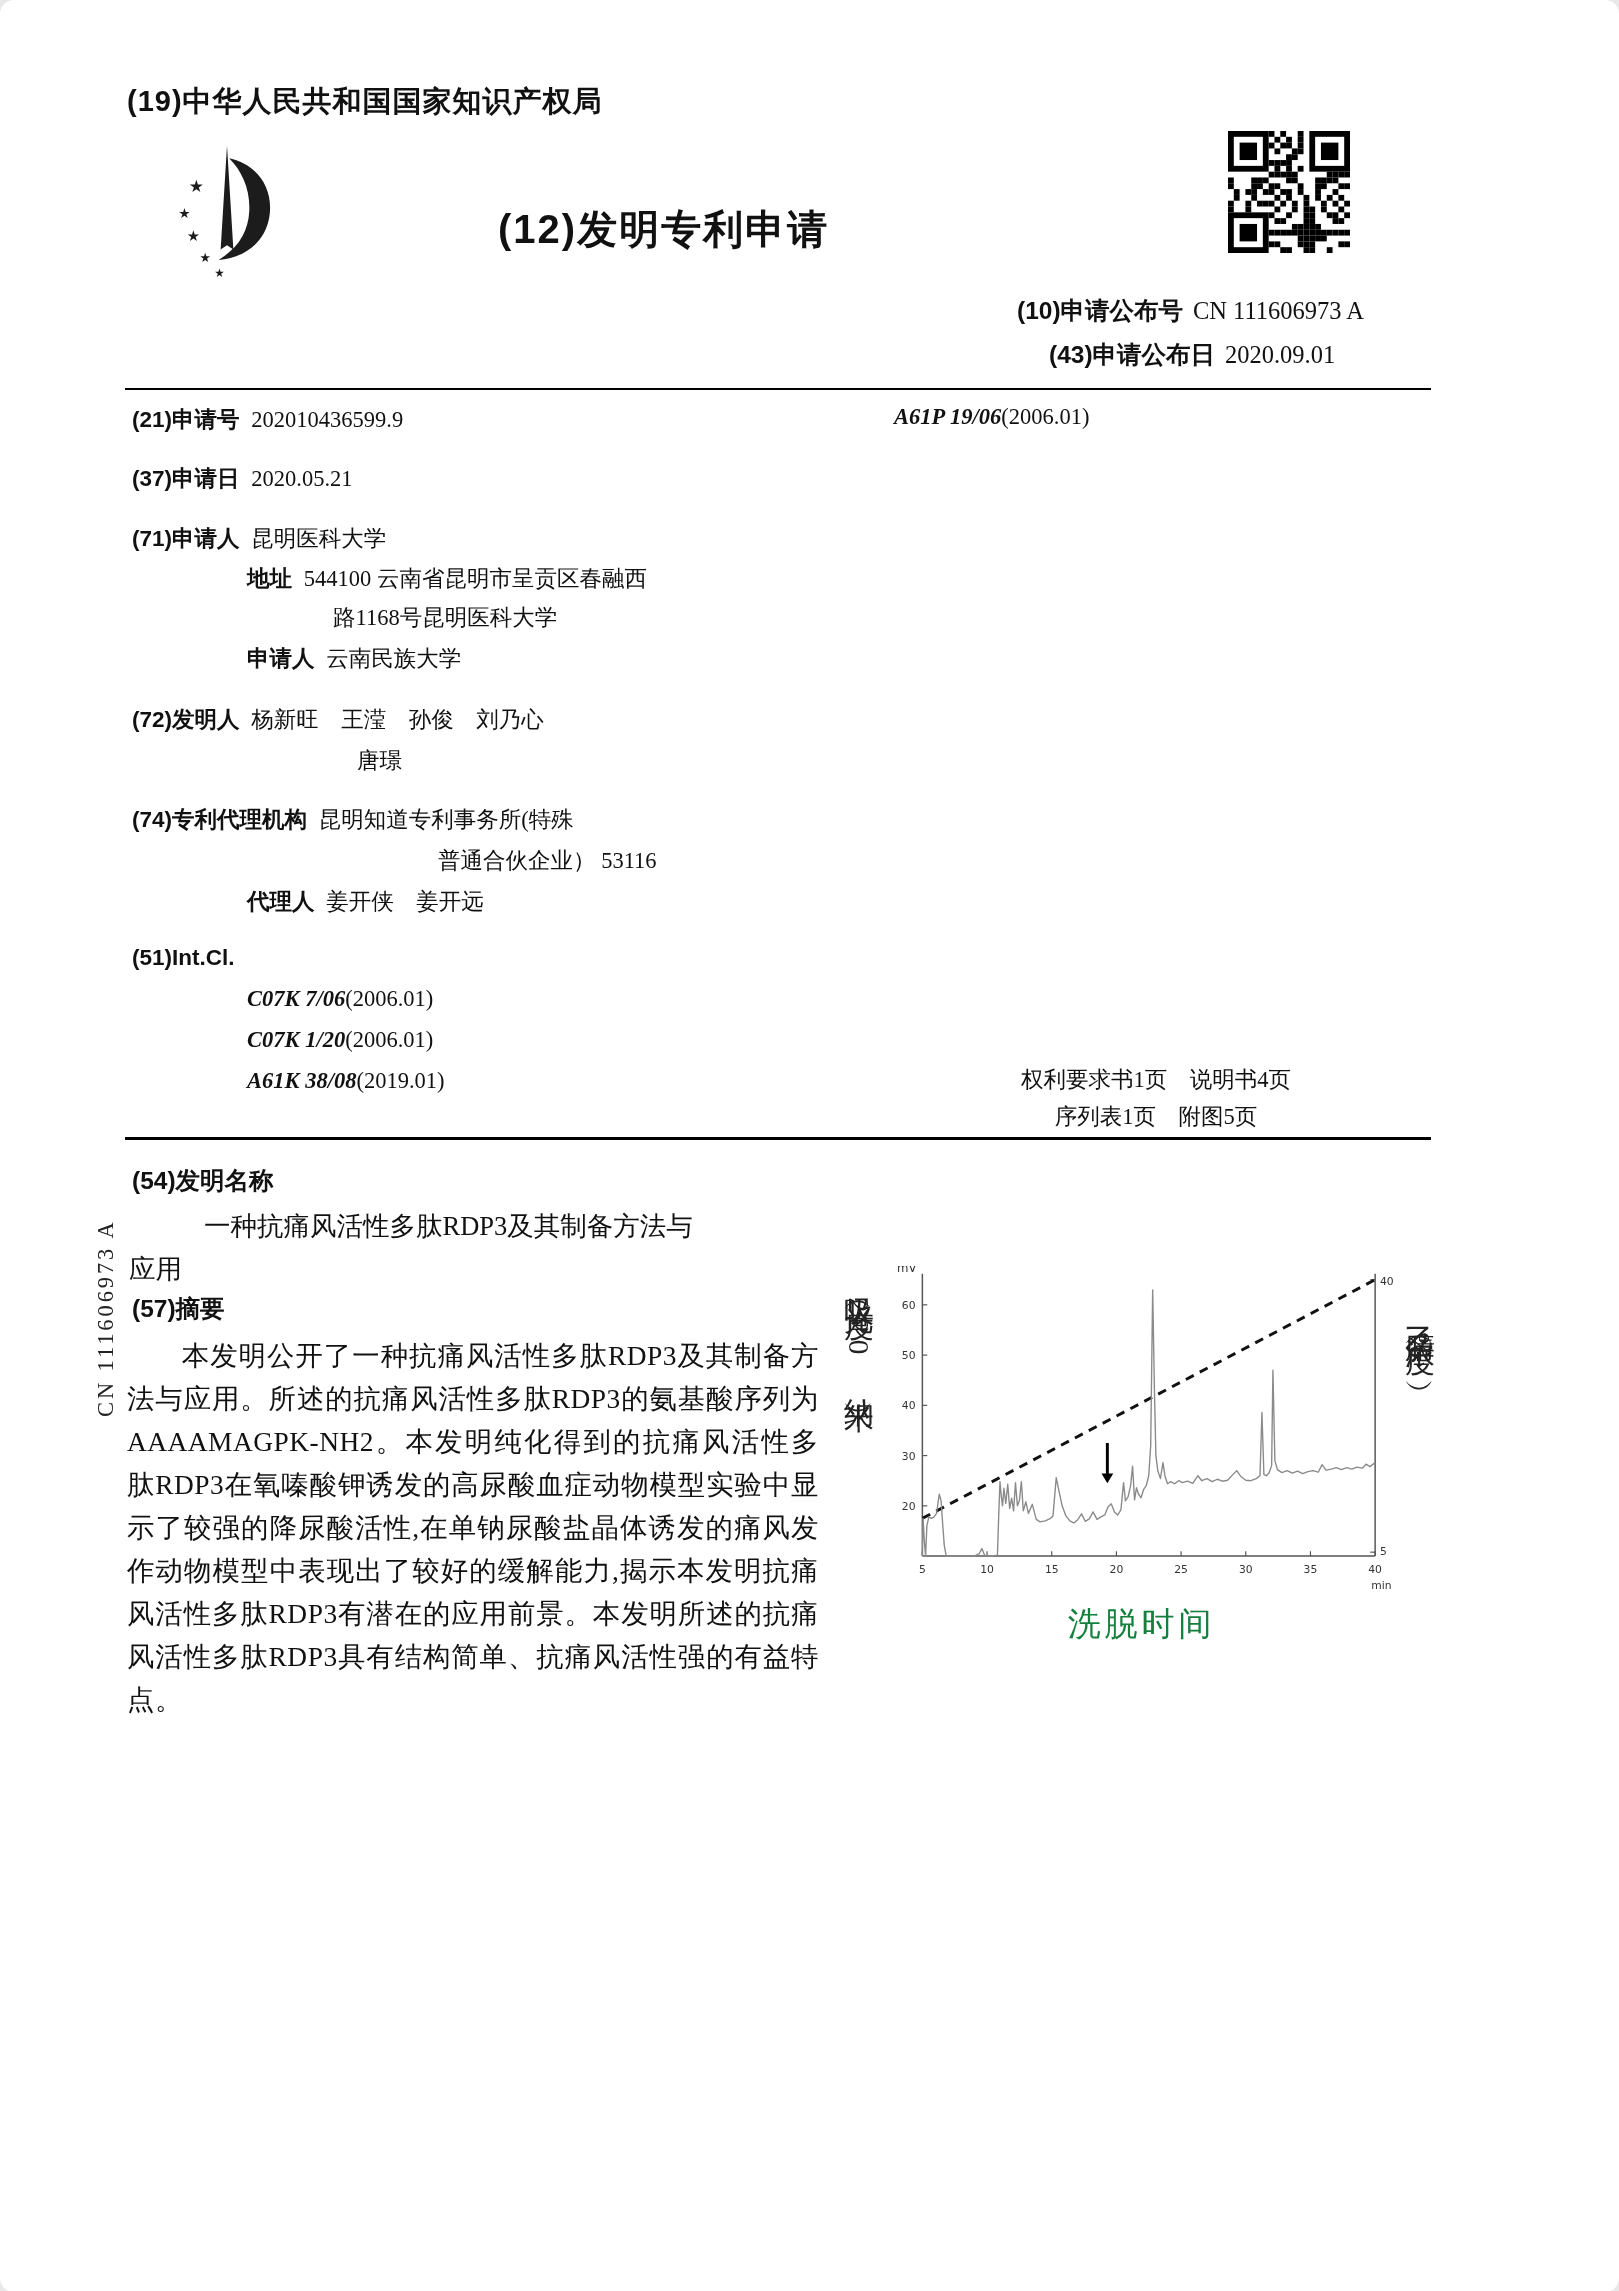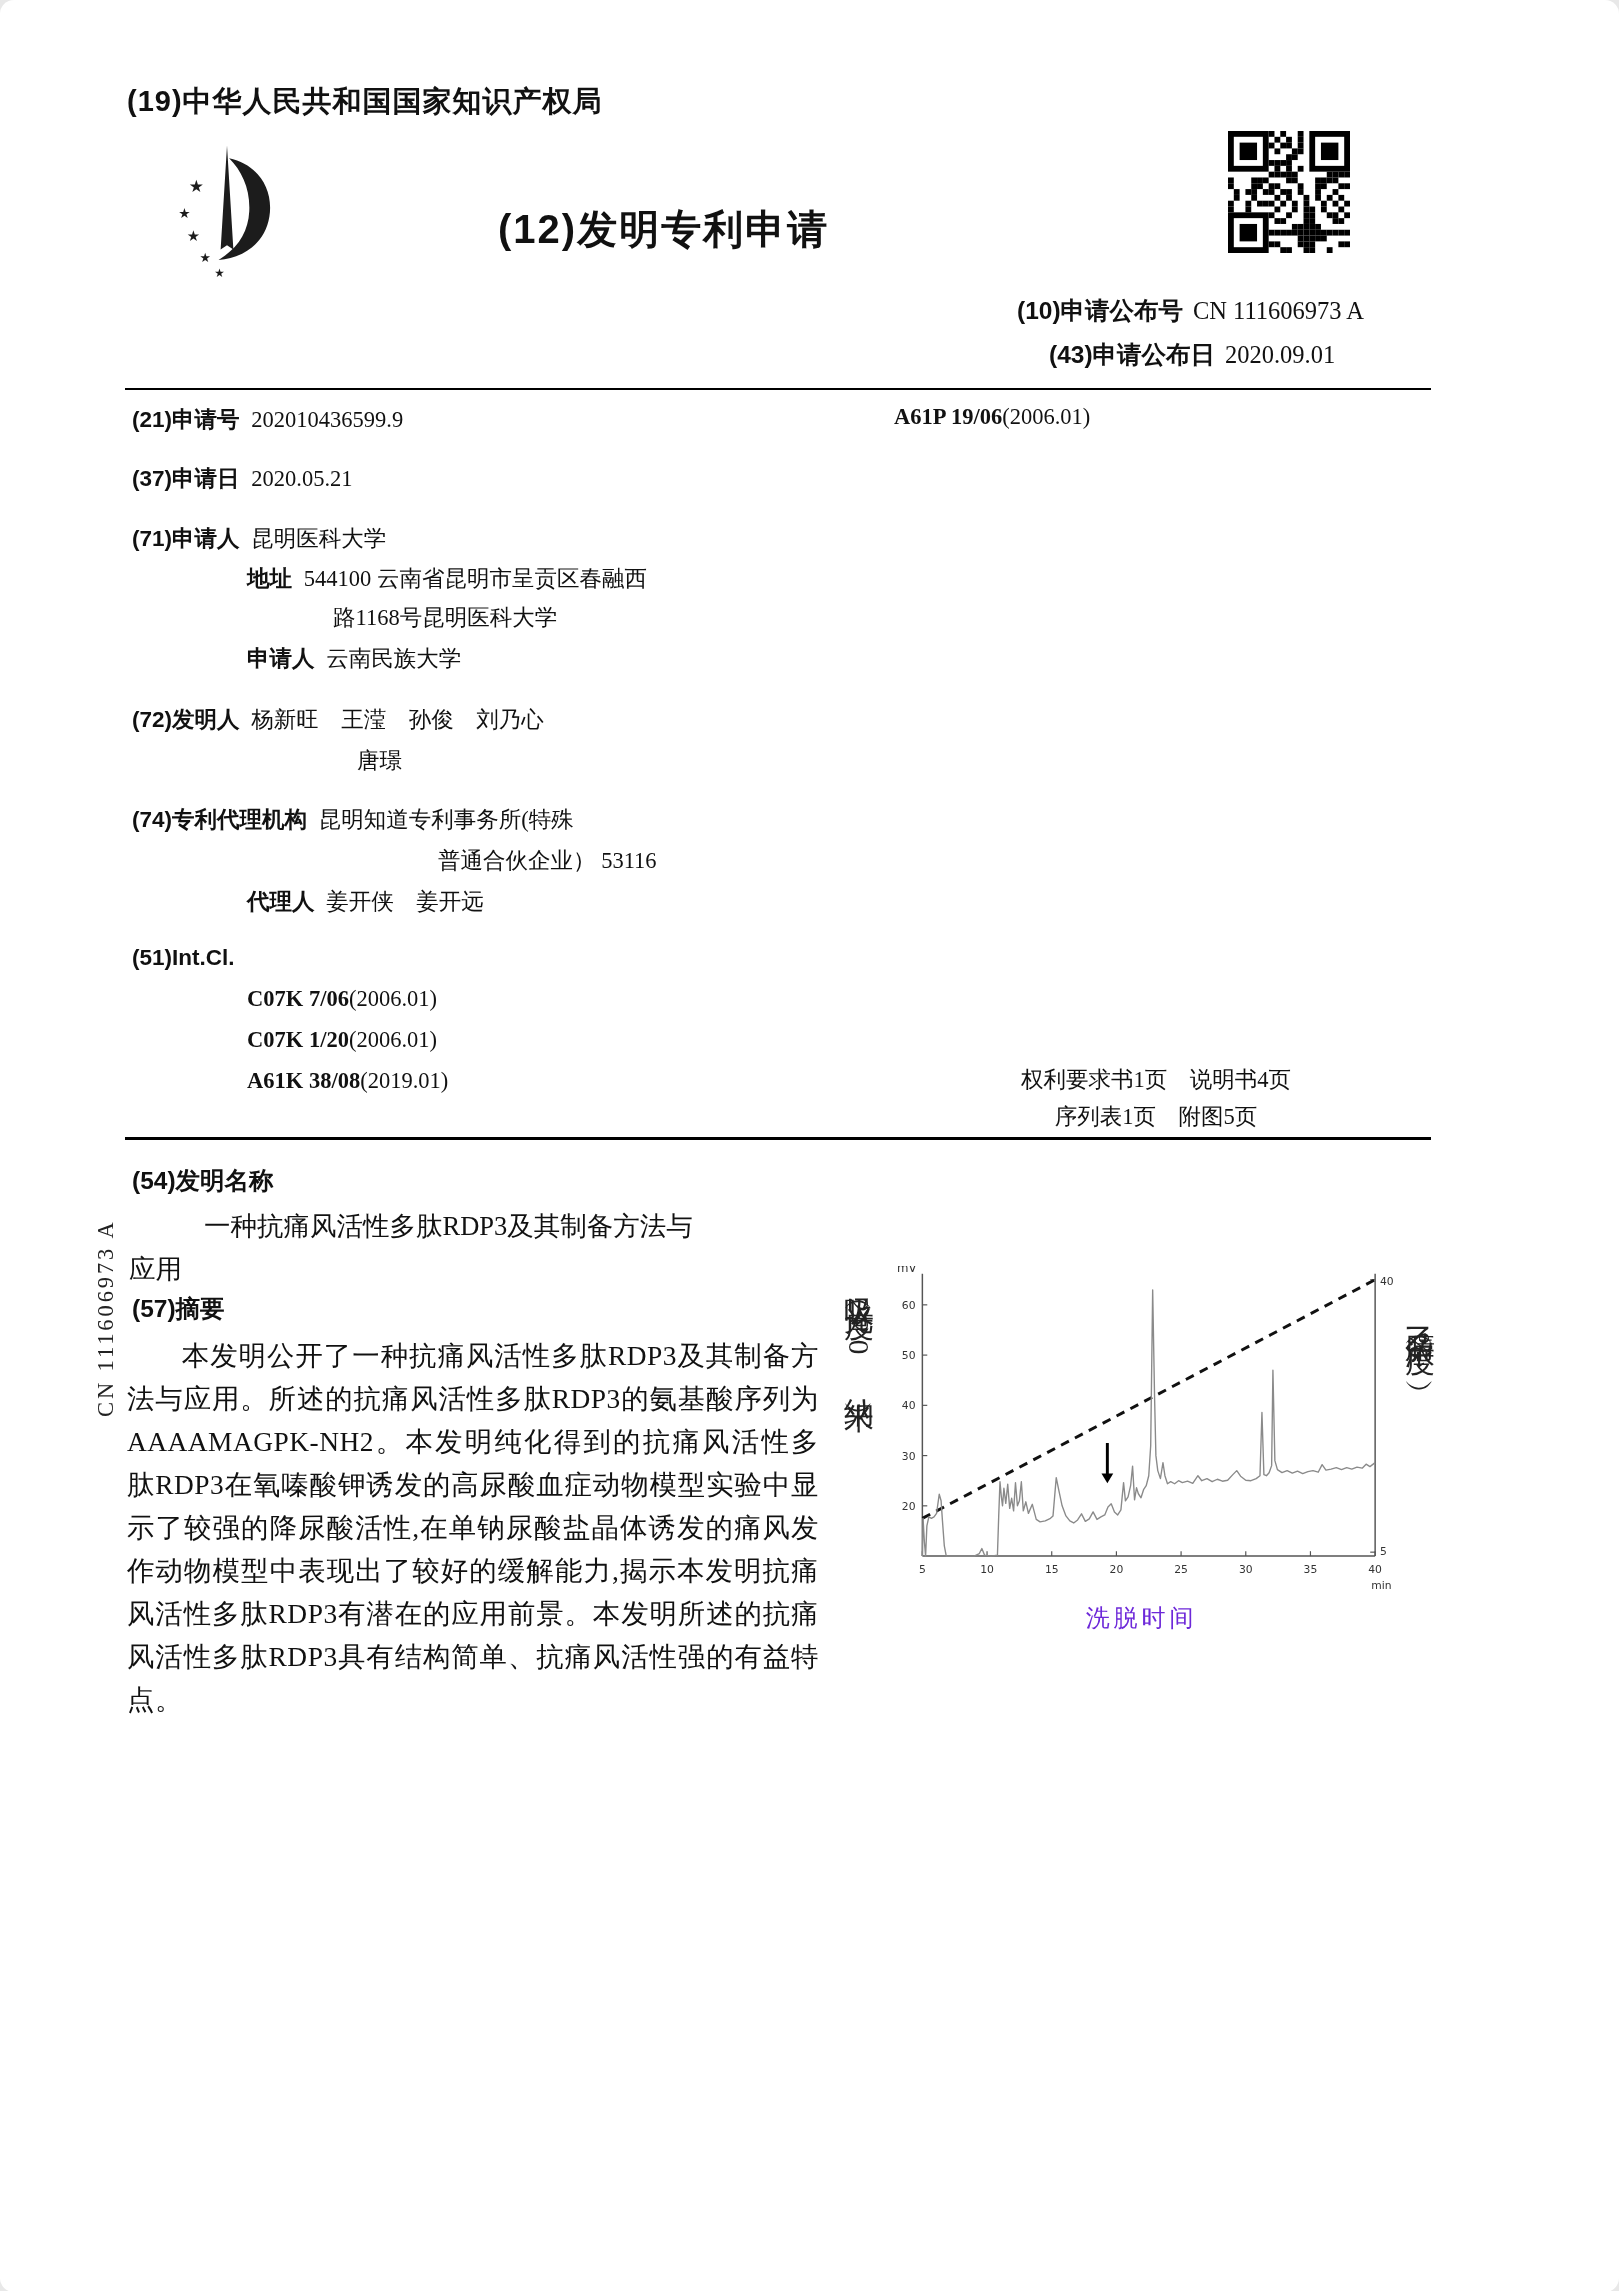--- a/index.html
+++ b/index.html
@@ -10,38 +10,38 @@
   .abs{position:absolute;}
   .lbl{font-family:"Liberation Sans","DejaVu Sans",sans-serif;font-weight:bold;text-align:right;}
   .val{font-family:"Liberation Serif","DejaVu Serif",serif;}
   .office{font-size:29px;font-weight:bold;font-family:"Liberation Sans","DejaVu Sans",sans-serif;letter-spacing:1px;}
   .doctype{font-size:40px;font-weight:bold;font-family:"Liberation Sans","DejaVu Sans",sans-serif;letter-spacing:2px;}
   .publine{font-size:24.5px;white-space:nowrap;}
   .publine .lbl{margin-right:9.8px;}
   .rule{background:#000;}
   .row{font-size:22.5px;white-space:nowrap;}
   .row .lbl{margin-right:11.8px;font-size:22.5px;}
-  .ipc{font-family:"Liberation Serif","DejaVu Serif",serif;font-weight:bold;}
+  .ipc{font-family:"Liberation Serif","DejaVu Serif",serif;font-style:italic;font-weight:bold;}
   .ipcver{font-style:normal;font-weight:normal;}
   .pages{font-size:22.5px;text-align:center;line-height:37px;width:372px;}
   .sec-label{font-size:24.5px;}
   .title-line{font-size:26.5px;}
   .abstract{
     width:692px;font-size:27.4px;line-height:43px;text-align:justify;
     text-indent:2em;letter-spacing:0.5px;
   }
   .vert-label{
     writing-mode:vertical-rl;font-size:30px;letter-spacing:5.9px;
     font-family:"Liberation Serif","DejaVu Serif",serif;color:#222;
   }
   .side-code{
     writing-mode:vertical-rl;transform:rotate(180deg);
     font-size:22.5px;letter-spacing:2.9px;color:#222;height:206px;text-align:center;
   }
-  .xlabel{font-size:24px;letter-spacing:3.9px;text-align:center;width:451px;color:#6d28d9;}
+  .xlabel{font-size:33px;letter-spacing:3.9px;text-align:center;width:451px;color:#15803d;}
   svg text{font-family:"DejaVu Sans",sans-serif;}
 </style>
 </head>
 <body>
 
 <div class="page">
 
   <div class="abs office" style="left:127px;top:82px;">(19)中华人民共和国国家知识产权局</div>
 
   <div class="abs" style="left:174px;top:143px;width:106px;height:145px;">

